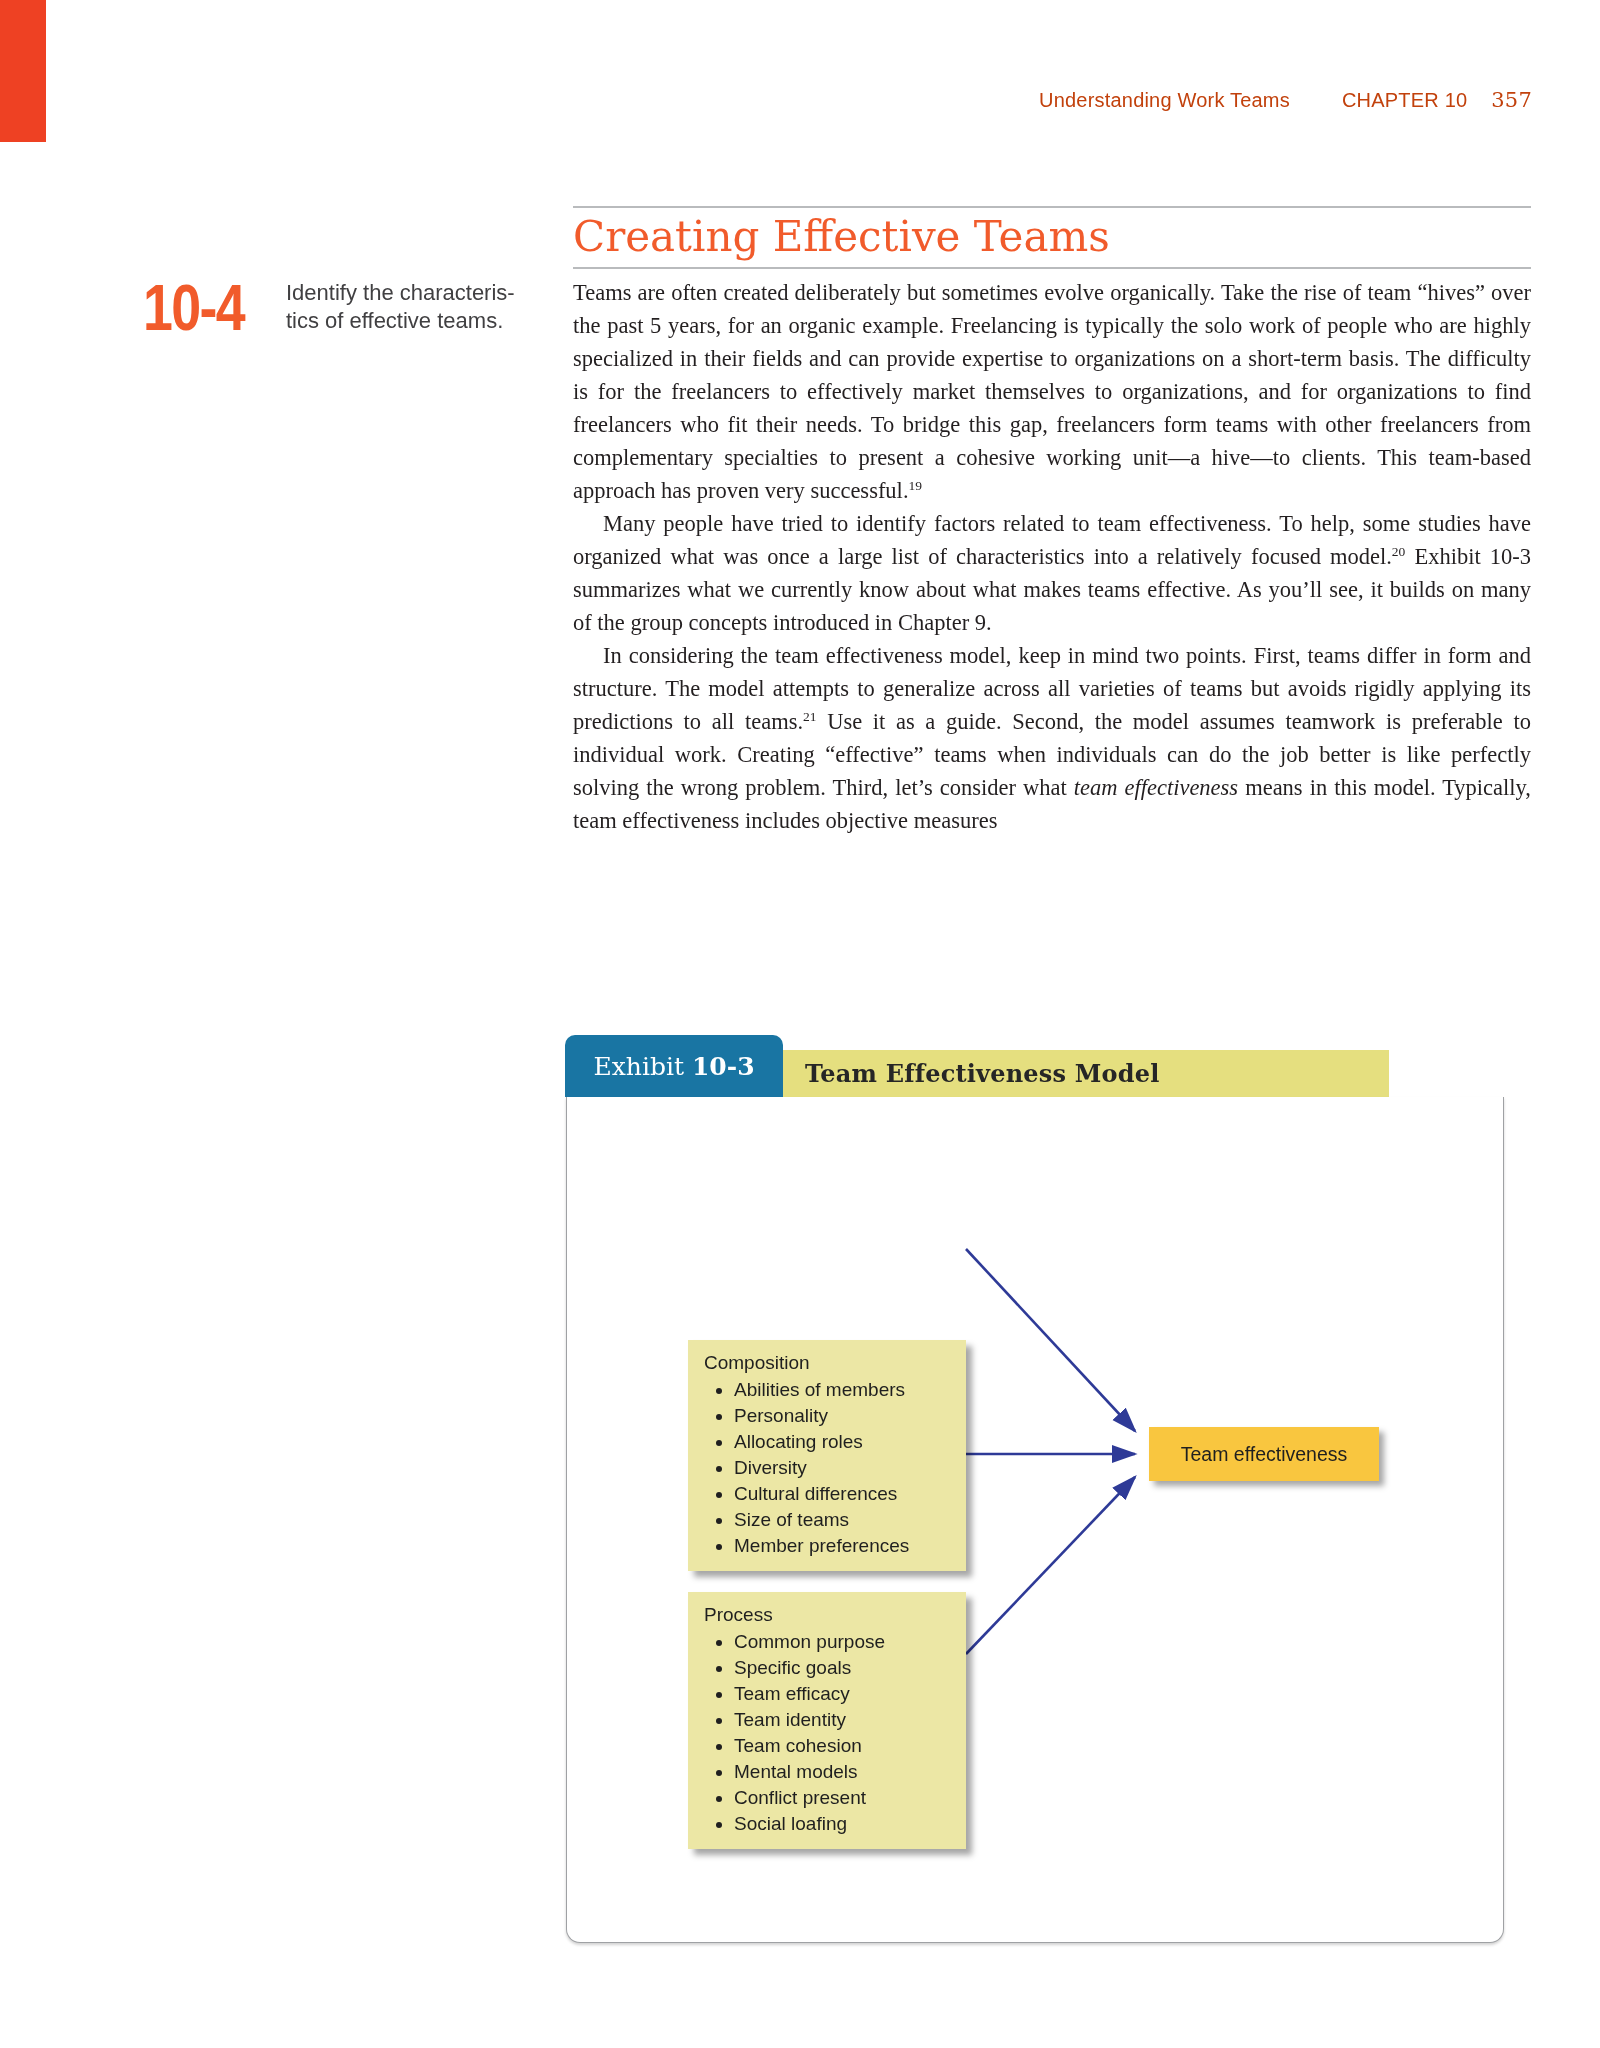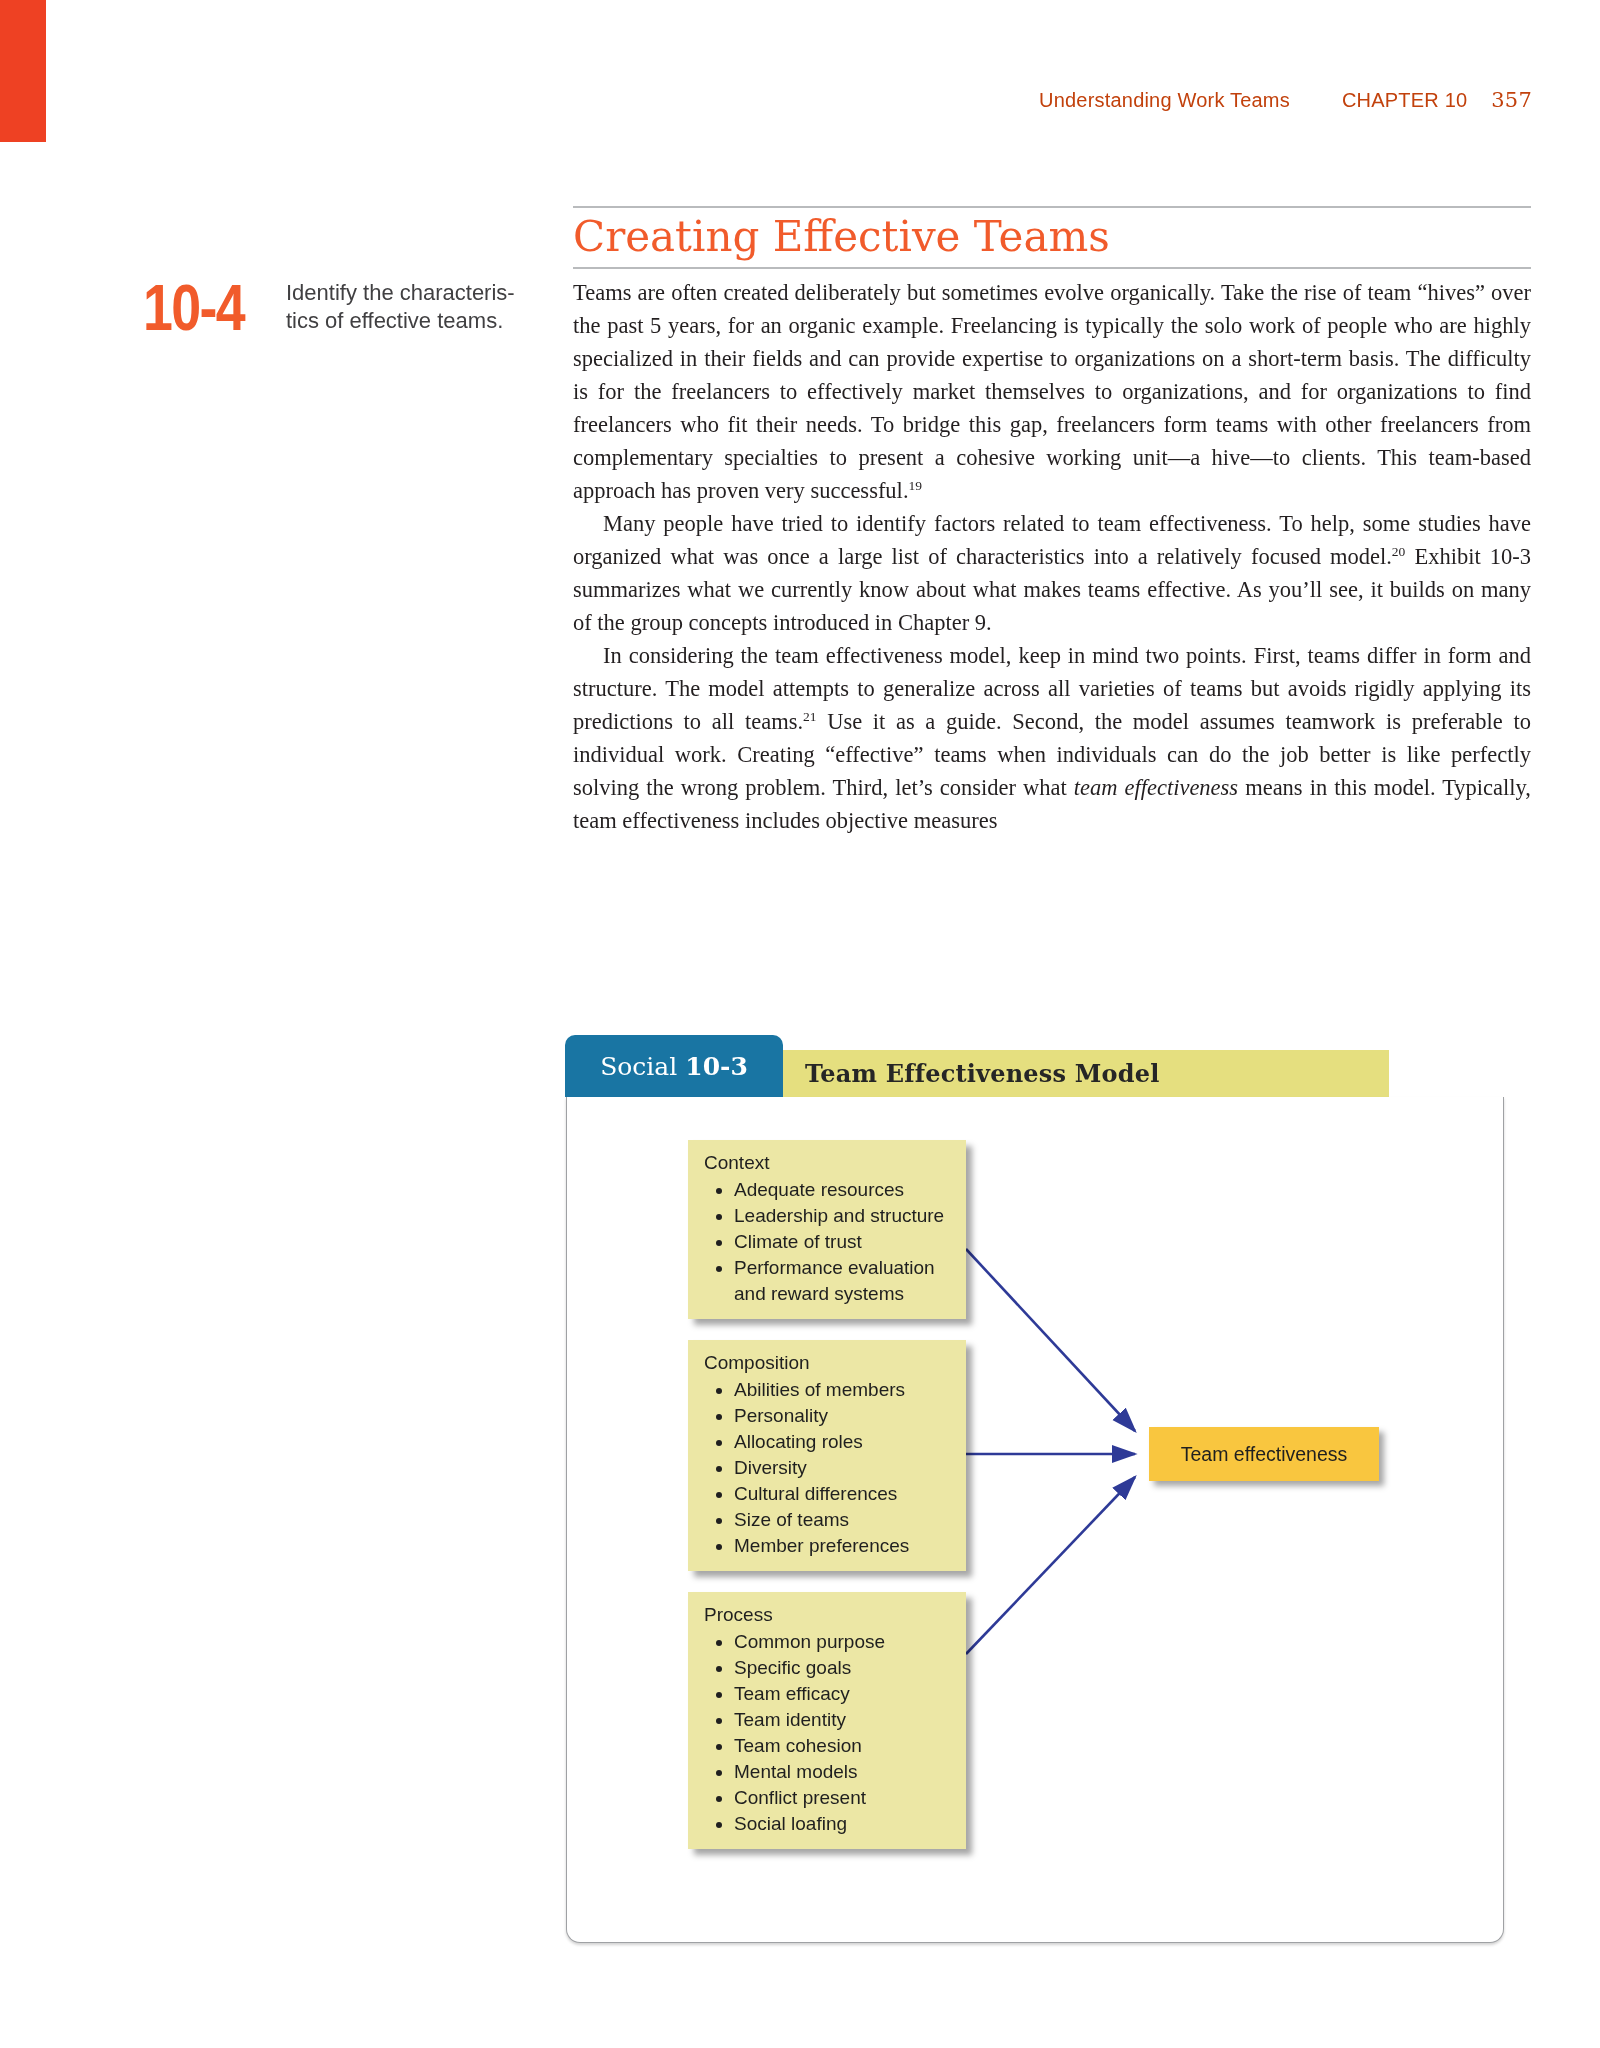--- a/index.html
+++ b/index.html
@@ -122,49 +122,40 @@
     </div>
   </div>
 
   <div class="body-copy">
       <p><span>Teams are often created deliberately but sometimes evolve organically. Take the rise of team “hives” over the past 5 years, for an organic example. Freelancing is typically the solo work of people who are highly specialized in their fields and can provide expertise to organizations on a short-term basis. The difficulty is for the freelancers to effectively market themselves to organizations, and for organizations to find freelancers who fit their needs. To bridge this gap, freelancers form teams with other freelancers from complementary specialties to present a cohesive working unit—a hive—to clients. This team-based approach has proven very successful.</span><sup>19</sup></p>
       <p class="indent"><span>Many people have tried to identify factors related to team effectiveness. To help, some studies have organized what was once a large list of characteristics into a relatively focused model.</span><sup>20</sup><span> Exhibit 10-3 summarizes what we currently know about what makes teams effective. As you’ll see, it builds on many of the group concepts introduced in Chapter 9.</span></p>
       <p class="indent"><span>In considering the team effectiveness model, keep in mind two points. First, teams differ in form and structure. The model attempts to generalize across all varieties of teams but avoids rigidly applying its predictions to all teams.</span><sup>21</sup><span> Use it as a guide. Second, the model assumes teamwork is preferable to individual work. Creating “effective” teams when individuals can do the job better is like perfectly solving the wrong problem. Third, let’s consider what </span><span class="em">team effectiveness</span><span> means in this model. Typically, team effectiveness includes objective measures</span></p>
     </div>
 
   <div class="exhibit-tab">
-    <span>Social</span>
+    <span>Exhibit</span>
     <span class="num">10-3</span>
   </div>
   <div class="exhibit-band">
     <span class="band-title">Team Effectiveness Model</span>
   </div>
 
   <div class="exhibit-frame">
 
     <svg class="arrows" width="938" height="846" viewBox="0 0 938 846">
       <defs>
         <marker id="ah" markerWidth="12" markerHeight="10" refX="9" refY="3.5" orient="auto" markerUnits="strokeWidth">
           <path d="M0,0 L10,3.5 L0,7 Z" fill="#2e3a97"></path>
         </marker>
       </defs>
       <line x1="399" y1="152" x2="568" y2="334" stroke="#2e3a97" stroke-width="2.6" marker-end="url(#ah)"></line>
       <line x1="399" y1="357" x2="568" y2="357" stroke="#2e3a97" stroke-width="2.6" marker-end="url(#ah)"></line>
       <line x1="399" y1="557" x2="568" y2="380" stroke="#2e3a97" stroke-width="2.6" marker-end="url(#ah)"></line>
     </svg>
 
-    <div class="model-box box-context">
-      <div class="box-title">Context</div>
-      <ul>
-          <li>Adequate resources</li>
-          <li>Leadership and structure</li>
-          <li>Climate of trust</li>
-          <li>Performance evaluation and reward systems</li>
-        </ul>
-    </div>
 
     <div class="model-box box-composition">
       <div class="box-title">Composition</div>
       <ul>
           <li>Abilities of members</li>
           <li>Personality</li>
           <li>Allocating roles</li>
           <li>Diversity</li>
           <li>Cultural differences</li>
           <li>Size of teams</li>

